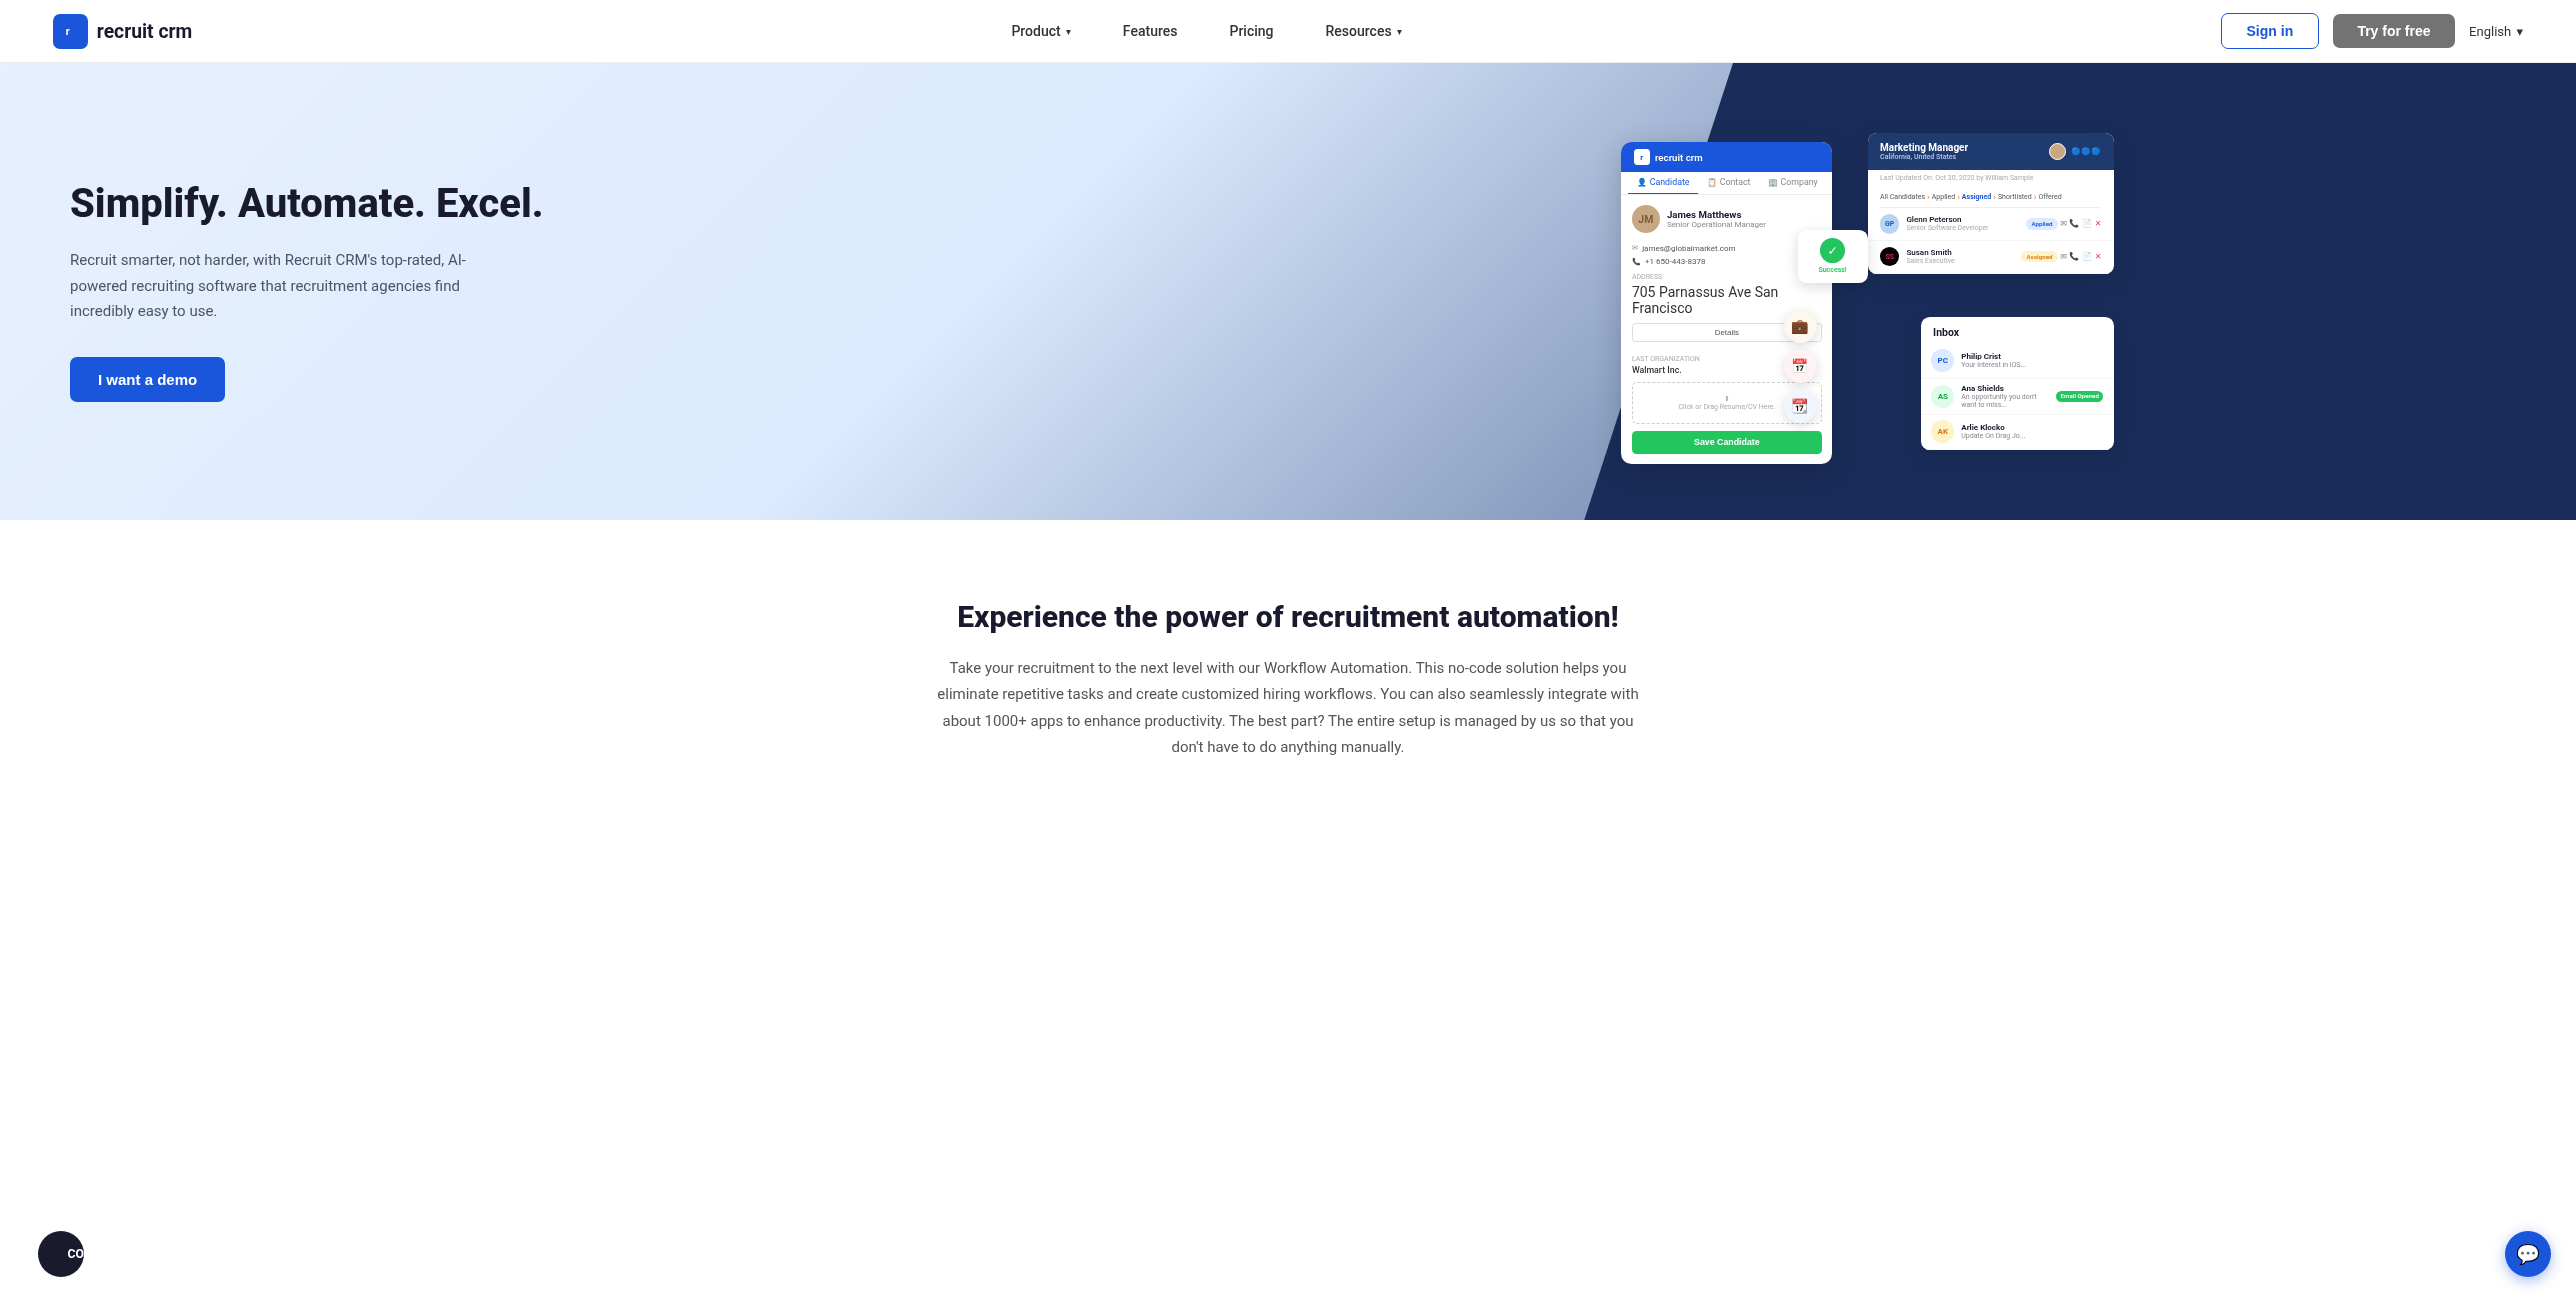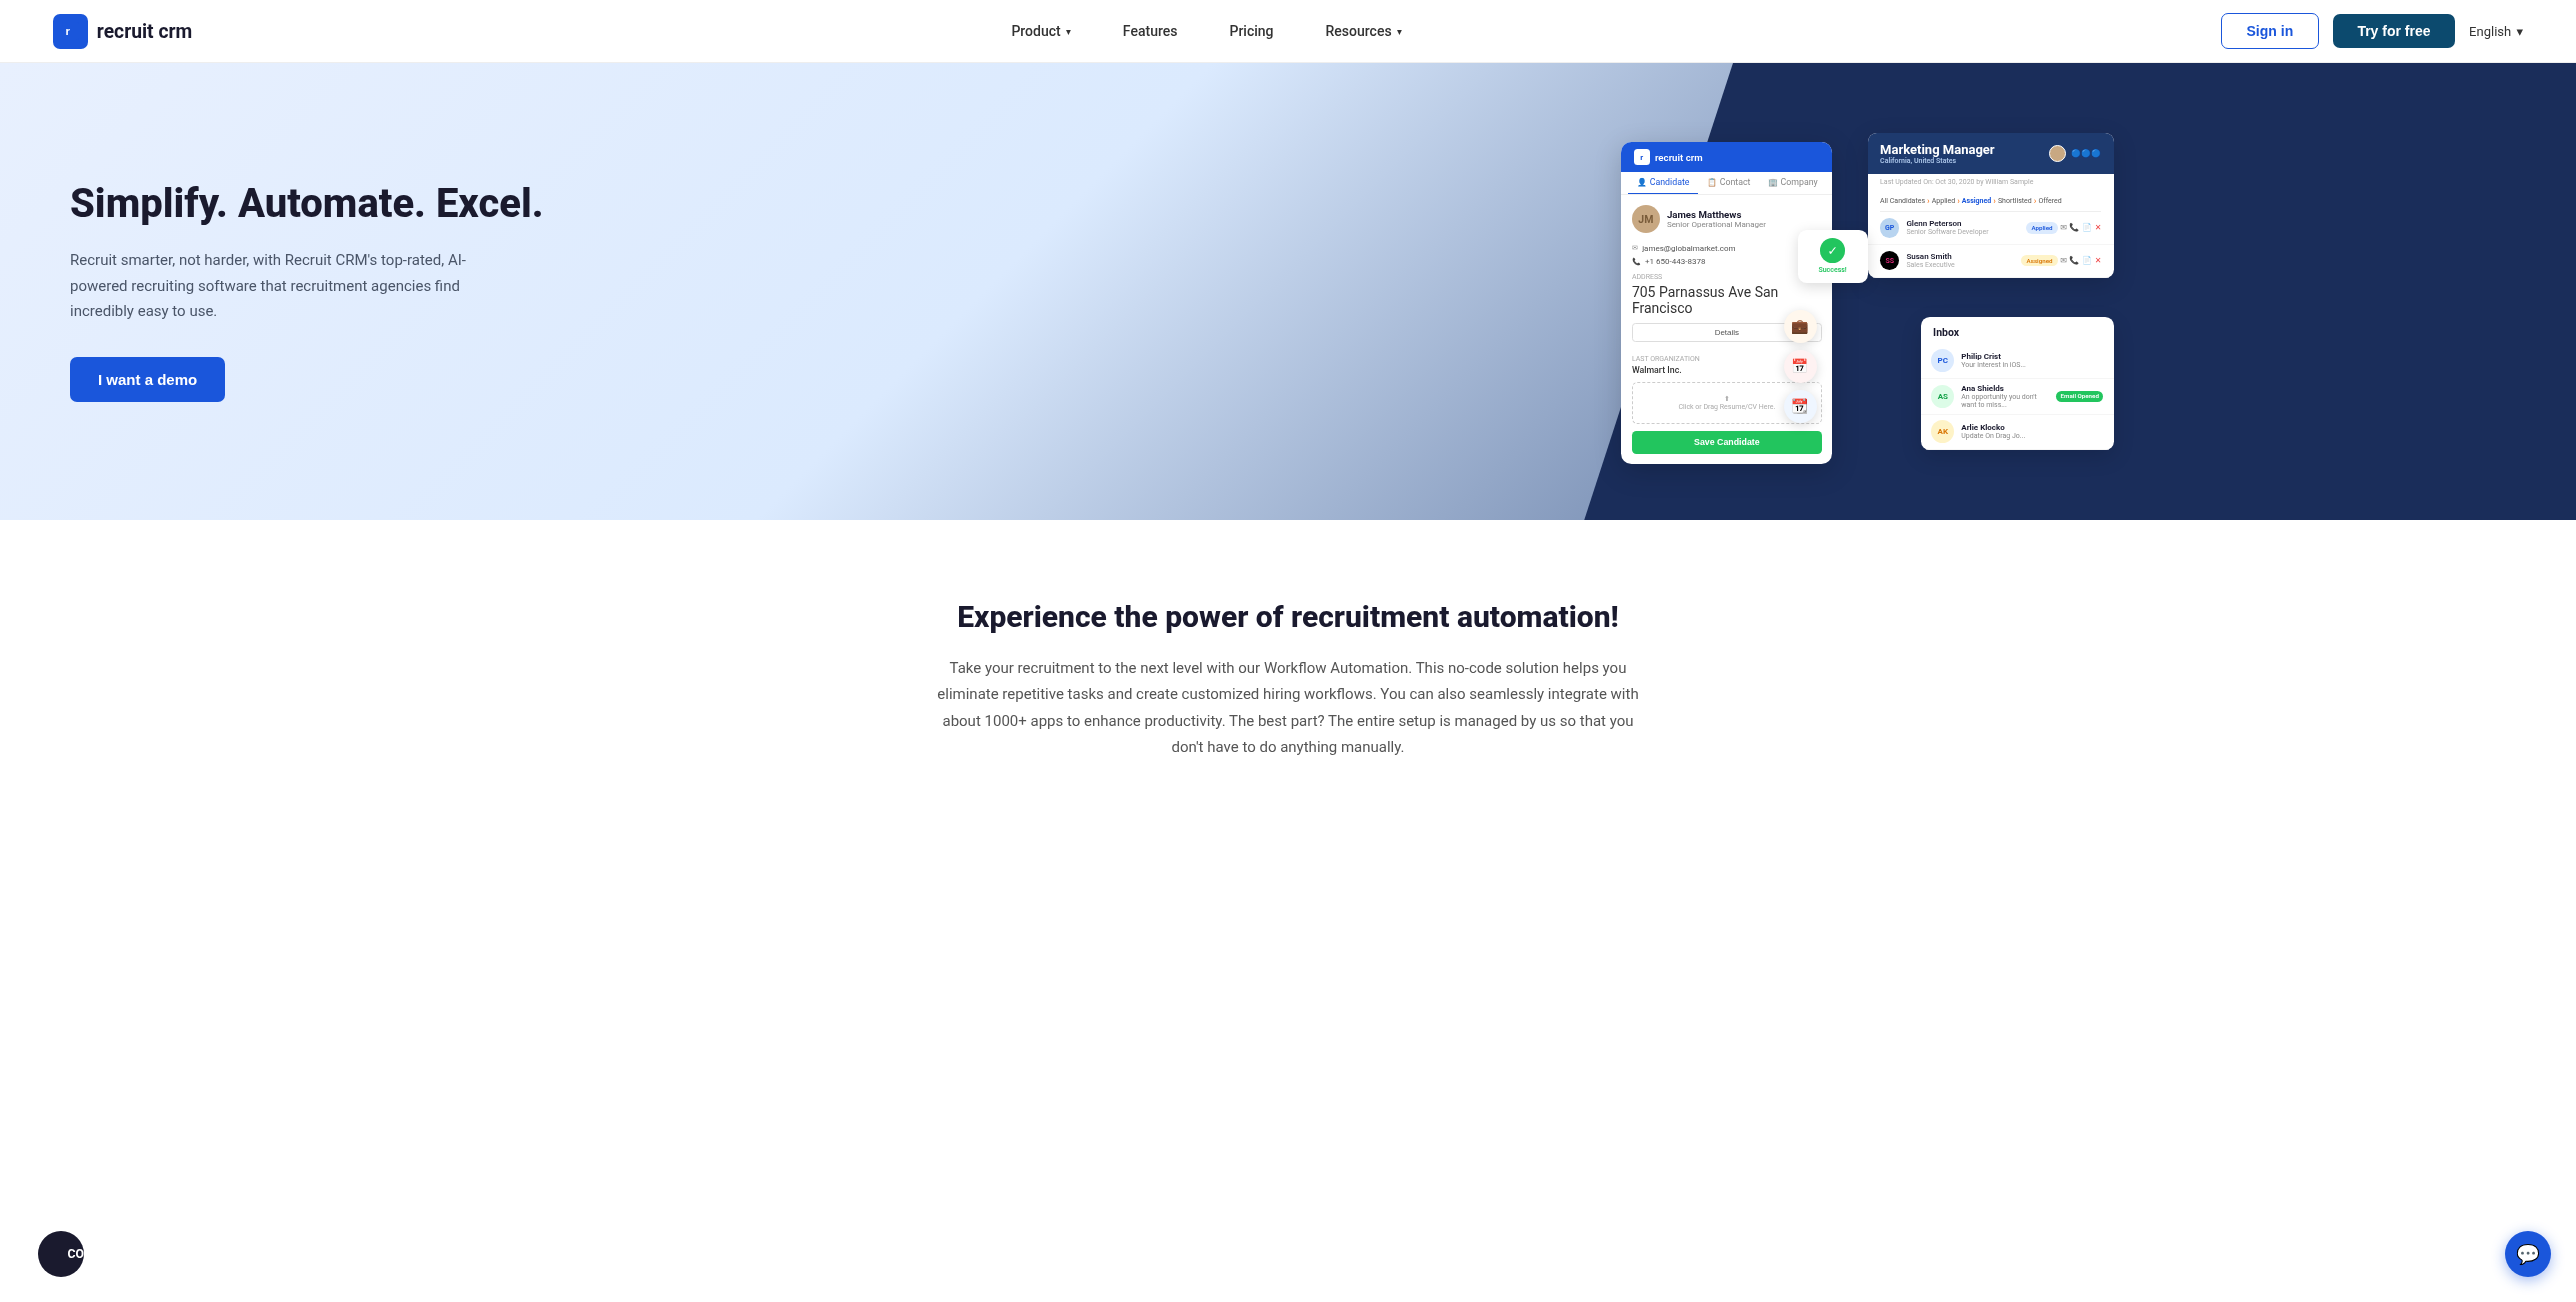--- a/index.html
+++ b/index.html
@@ -66,21 +66,21 @@
       border: 1.8px solid #1a56db;
       color: #1a56db;
       background: transparent;
       border-radius: 7px;
       font-size: 14px;
       font-weight: 600;
       cursor: pointer;
     }
     .btn-try {
       padding: 8.8px 24.6px;
-      background: #0c4a6e;
+      background: #737373;
       color: #fff;
       border: none;
       border-radius: 7px;
       font-size: 14px;
       font-weight: 600;
       cursor: pointer;
     }
     .lang-selector {
       display: flex;
       align-items: center;
@@ -628,21 +628,21 @@
 
       <div class="icon-badges">
         <div class="icon-badge badge-orange">💼</div>
         <div class="icon-badge badge-red">📅</div>
         <div class="icon-badge badge-blue">📆</div>
       </div>
 
       <div class="card-pipeline">
         <div class="pipeline-header">
           <div>
-            <div style="font-size:13px;font-weight:700;color:white;">Marketing Manager</div>
+            <div style="font-size:10px;font-weight:700;color:white;">Marketing Manager</div>
             <div style="font-size:7px;color:#aac4e8;">California, United States</div>
           </div>
           <div class="pipeline-header-right">
             <div class="avatar-sm"></div>
             <span style="font-size:8px;color:#aac4e8;">🔵🔵🔵</span>
           </div>
         </div>
         <div class="pipeline-meta">Last Updated On: Oct 30, 2020 by William Sample</div>
         <div class="pipeline-stages">
           <span class="stage-item" style="color:#555;font-size:7px;">All Candidates</span>

